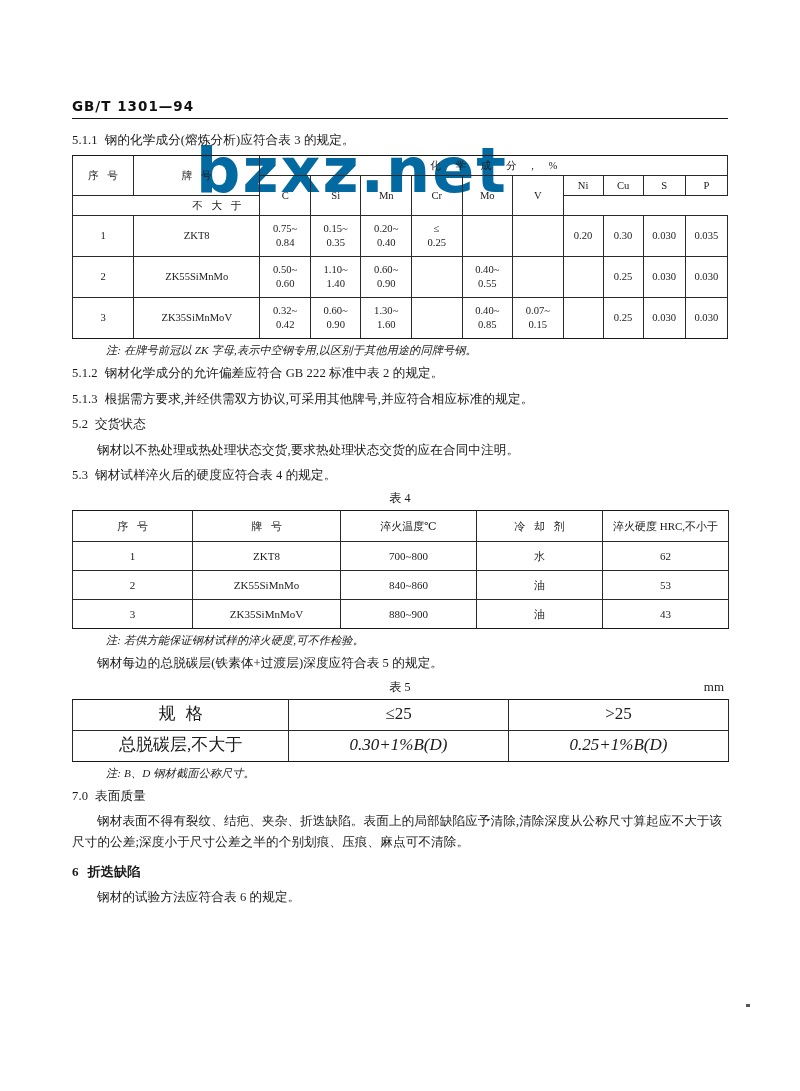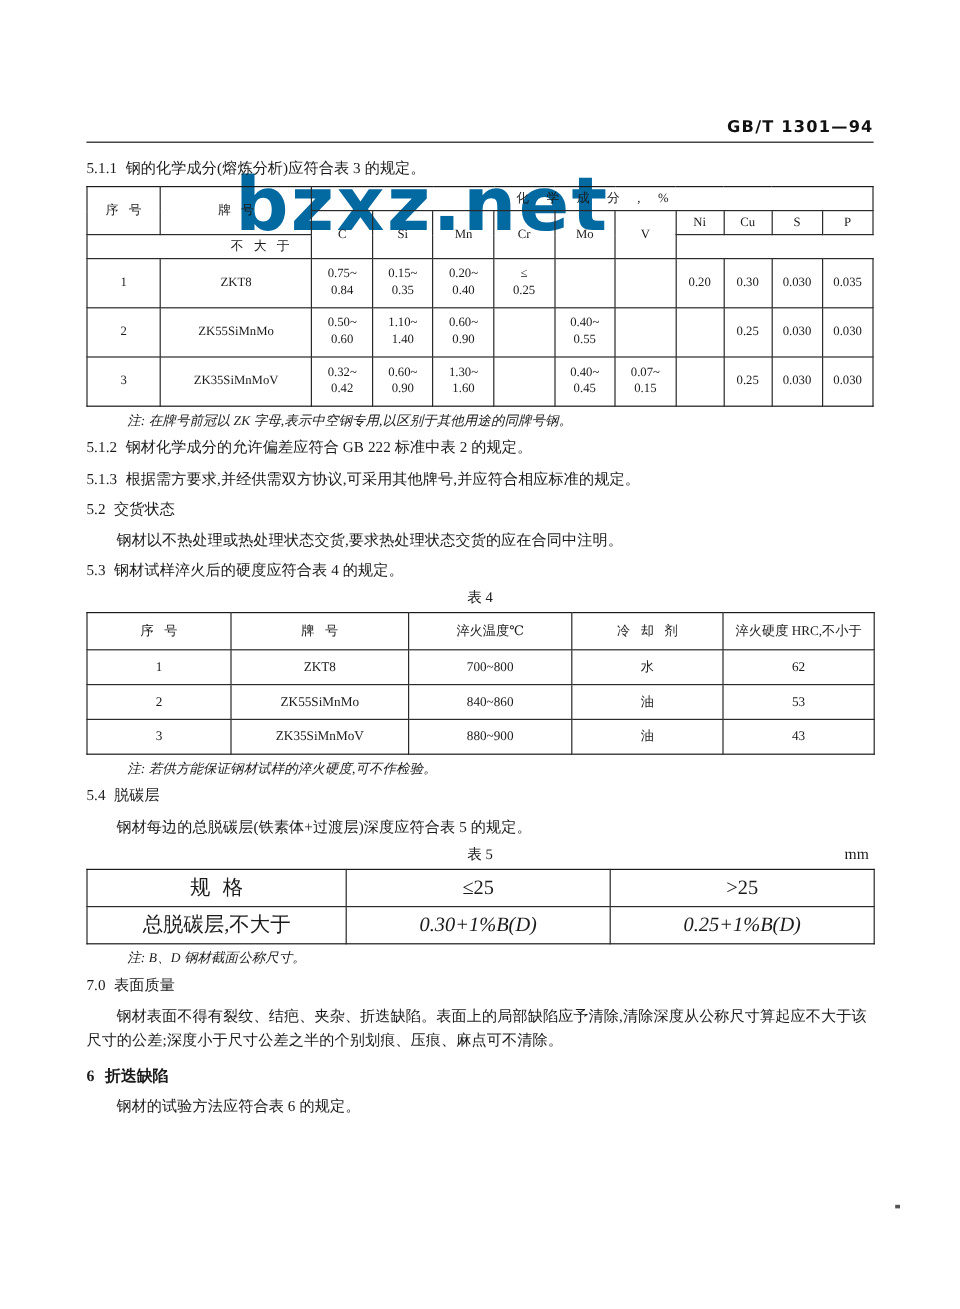--- a/index.html
+++ b/index.html
@@ -37,21 +37,21 @@
   }
   .content {
     position: absolute;
     left: 72px;
     top: 0;
     width: 656px;
     z-index: 2;
   }
   
   .runhead {
-    text-align: right;
+    text-align: left;
     font-family: "DejaVu Sans", sans-serif;
     font-weight: bold;
     font-size: 13.5px;
     letter-spacing: 1px;
     padding-top: 98px;
     padding-bottom: 4px;
     color: #111;
   }
   .headrule {
     border-bottom: 1.6px solid #1a1a1a;
@@ -263,21 +263,21 @@
         <td class="botb">
               <span class="rng">1.30~</span>
               <span class="rng">1.60</span>
             </td>
         <td class="botb">
               <span class="rng"></span>
               <span class="rng"></span>
             </td>
         <td class="botb">
               <span class="rng">0.40~</span>
-              <span class="rng">0.45</span>
+              <span class="rng">0.85</span>
             </td>
         <td class="botb">
               <span class="rng">0.07~</span>
               <span class="rng">0.15</span>
             </td>
         <td class="botb"></td>
         <td class="botb">0.25</td>
         <td class="botb">0.030</td>
         <td class="botb">0.030</td>
       </tr>
@@ -342,23 +342,20 @@
         <td class="botb">ZK35SiMnMoV</td>
         <td class="botb">880~900</td>
         <td class="botb">油</td>
         <td class="botb">43</td>
       </tr>
     </tbody>
       </table>
 
     <div class="note">注: 若供方能保证钢材试样的淬火硬度,可不作检验。</div>
 
-    <p class="para clause">
-      <span class="num">5.4</span><span>脱碳层</span>
-    </p>
     <p class="para indent">钢材每边的总脱碳层(铁素体+过渡层)深度应符合表 5 的规定。</p>
 
     <div class="tabcap">
       <span>表 5</span>
       <span class="unit">mm</span>
     </div>
 
     <table class="gb t5">
       <colgroup>
           <col style="width:216px">

